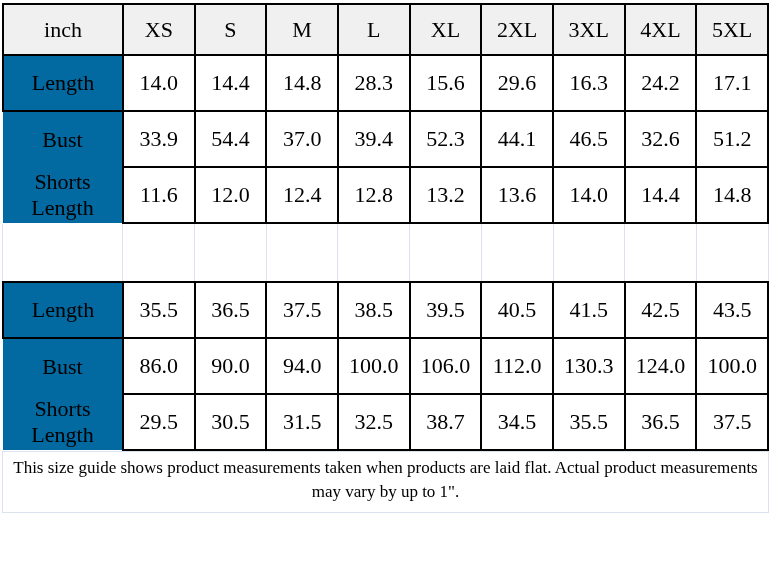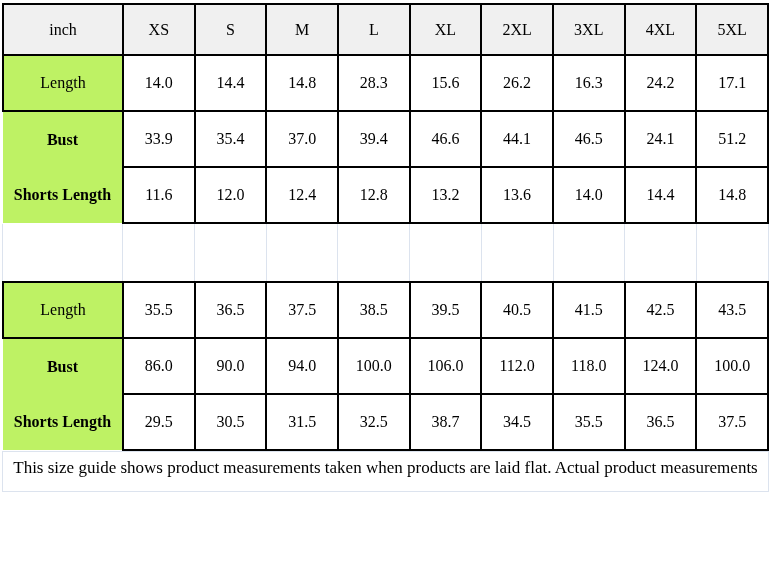--- a/index.html
+++ b/index.html
@@ -8,50 +8,50 @@
     width: 772px; height: 571px;
     background: #ffffff; color: #000000;
     font-family: "Liberation Serif", serif;
   }
   .page { padding: 3px 0 0 2px; }
 
   table.size-table {
     border-collapse: collapse;
     table-layout: fixed;
     width: 767px;
-    font-size: 16px;
+    font-size: 22px;
   }
   .size-table th, .size-table td {
     border: 2px solid #000000;
     text-align: center;
     vertical-align: middle;
     font-weight: normal;
     padding: 0;
     height: 56px;
     background: #ffffff;
     overflow: hidden;
   }
   .size-table tr.head-row th { height: 51px; background: #f0f0f0; }
-  .size-table th.row-label { background: #bef264; }
+  .size-table th.row-label { background: #0369a1; }
   
   .size-table th.nb-left   { border-left: none; }
   .size-table th.nb-top    { border-top: none; margin-left: 40px; }
-  .size-table th.nb-bottom { border-bottom: none; font-weight: bold; }
+  .size-table th.nb-bottom { border-bottom: none; }
 
   
   .grid-gap {
     display: flex;
     width: 767px; height: 57px;
     border-left: 1px solid #dce3ee;
   }
   .grid-gap .gcell { flex: 1 1 0; border-right: 1px solid #dce3ee; }
   .grid-gap .gcell.first { flex: 0 0 120px; }
 
   .footer-note {
-    width: 767px; height: 41px;
+    width: 767px; height: 62px;
     border: 1px solid #dce3ee;
     text-align: center;
     font-size: 17px;
     line-height: 24px;
     padding-top: 4px;
   }
 </style>
 </head>
 <body>
 
@@ -75,35 +75,35 @@
       <th>4XL</th>
       <th>5XL</th>
     </tr>
     <tr>
       <th class="row-label">Length</th>
       <td>14.0</td>
       <td>14.4</td>
       <td>14.8</td>
       <td>28.3</td>
       <td>15.6</td>
-      <td>26.2</td>
+      <td>29.6</td>
       <td>16.3</td>
       <td>24.2</td>
       <td>17.1</td>
     </tr>
     <tr>
       <th class="row-label nb-left nb-bottom">Bust</th>
       <td>33.9</td>
-      <td>35.4</td>
+      <td>54.4</td>
       <td>37.0</td>
       <td>39.4</td>
-      <td>46.6</td>
+      <td>52.3</td>
       <td>44.1</td>
       <td>46.5</td>
-      <td>24.1</td>
+      <td>32.6</td>
       <td>51.2</td>
     </tr>
     <tr>
       <th class="row-label nb-left nb-top nb-bottom">Shorts Length</th>
       <td>11.6</td>
       <td>12.0</td>
       <td>12.4</td>
       <td>12.8</td>
       <td>13.2</td>
       <td>13.6</td>
@@ -146,36 +146,37 @@
       <td>43.5</td>
     </tr>
     <tr>
       <th class="row-label nb-left nb-bottom">Bust</th>
       <td>86.0</td>
       <td>90.0</td>
       <td>94.0</td>
       <td>100.0</td>
       <td>106.0</td>
       <td>112.0</td>
-      <td>118.0</td>
+      <td>130.3</td>
       <td>124.0</td>
       <td>100.0</td>
     </tr>
     <tr>
       <th class="row-label nb-left nb-top nb-bottom">Shorts Length</th>
       <td>29.5</td>
       <td>30.5</td>
       <td>31.5</td>
       <td>32.5</td>
       <td>38.7</td>
       <td>34.5</td>
       <td>35.5</td>
       <td>36.5</td>
       <td>37.5</td>
     </tr>
   </tbody>
     </table>
 
   <div class="footer-note">
     <div>This size guide shows product measurements taken when products are laid flat. Actual product measurements</div>
+    <div>may vary by up to 1".</div>
   </div>
 
 </div>
 
 </body></html>

